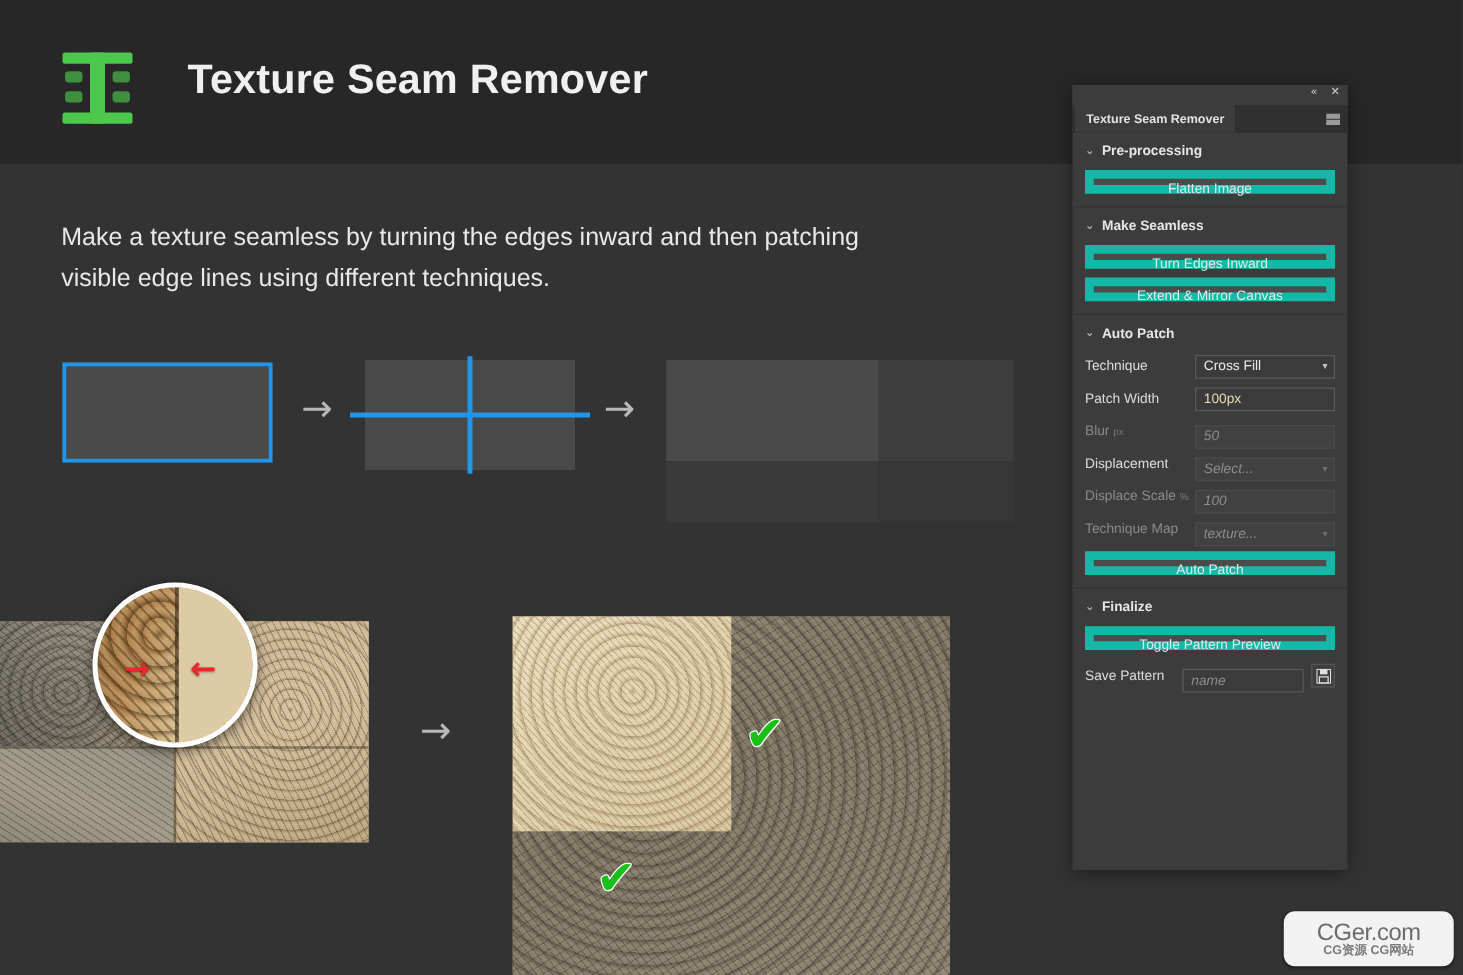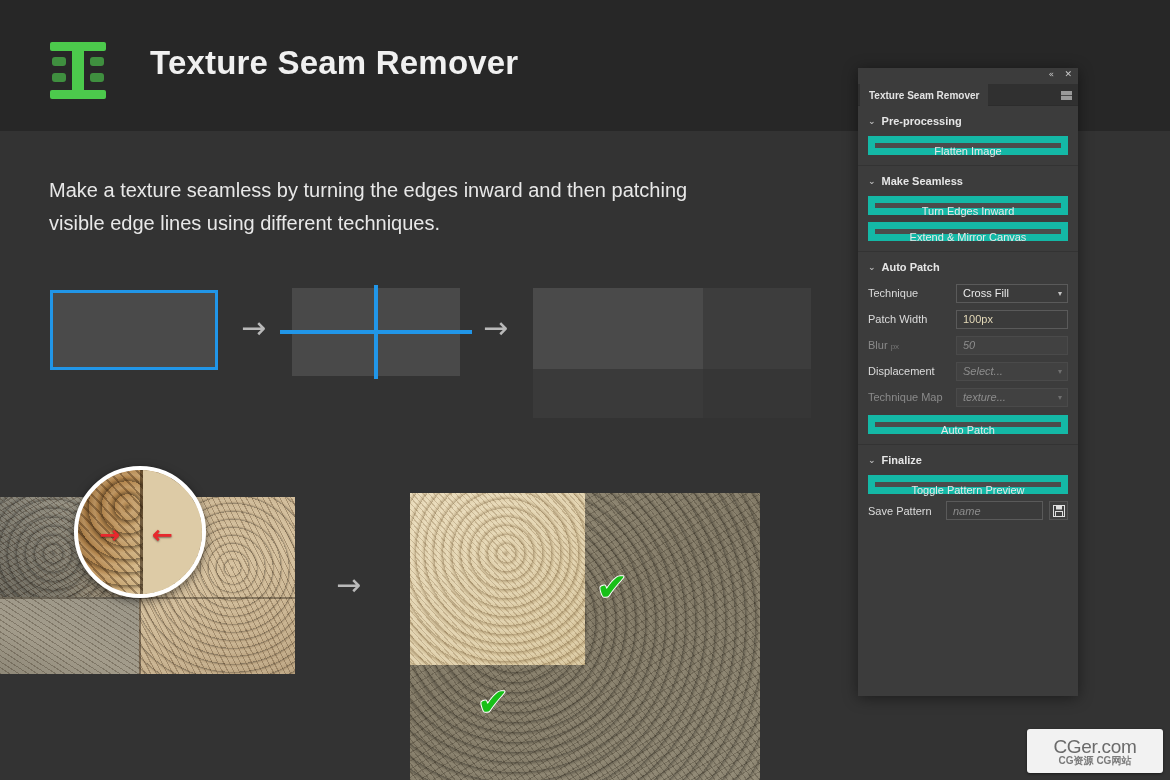--- a/index.html
+++ b/index.html
@@ -199,39 +199,39 @@
   .field-label.dim { color: #8a8a8a; }
   .field-label.dim .unit { color: #777; }
 
   .ctrl {
     flex: 1; height: 19px; background: #3b3b3b; border: 1px solid #5a5a5a;
     color: #e4d9b8; font-size: 11px; display: flex; align-items: center;
     padding: 0 6px; position: relative;
   }
   .ctrl.select { color: #eaeaea; }
   .ctrl.disabled { background: #414141; border-color: #4a4a4a; color: #737373; }
-  .ctrl.placeholder { color: #8d8d8d; font-style: italic; }
+  .ctrl.placeholder { color: #8d8d8d; font-style: italic; margin-top: 8px; }
   .caret {
     position: absolute; right: 5px; top: 50%; transform: translateY(-50%);
     font-size: 8px; color: #c4c4c4; font-family: "DejaVu Sans", sans-serif;
   }
   .ctrl.disabled .caret { color: #6f6f6f; }
 
   .save-row { display: flex; align-items: center; gap: 6px; margin-top: 2px; }
   .save-row .field-label { width: 72px; }
   .save-icon {
     width: 19px; height: 19px; background: #3f3f3f; border: 1px solid #555;
     display: flex; align-items: center; justify-content: center; cursor: pointer;
     color: #e0e0e0; font-size: 11px; font-family: "DejaVu Sans", sans-serif;
   }
 
   
   .watermark {
     position: absolute; left: 1027px; top: 729px; width: 136px; height: 44px;
-    background: #f2f2f2; border-radius: 3px;
+    background: #f2f2f2; border-radius: 9px;
     display: flex; flex-direction: column; align-items: center; justify-content: center;
     box-shadow: 0 1px 3px rgba(0,0,0,0.5);
   }
   .wm-main { font-size: 19px; color: #6b6b6b; line-height: 1; letter-spacing: -0.3px; }
   .wm-sub { font-size: 10px; color: #7a7a7a; line-height: 1; margin-top: 0; font-weight: bold; }
 </style>
 </head>
 <body>
 
 <div id="root">
@@ -353,20 +353,29 @@
         </div>
 
         <div class="field">
           <span class="field-label">Displacement</span>
           <div class="ctrl disabled placeholder">
             <span>Select...</span>
             <span class="caret">▾</span>
           </div>
         </div>
 
+        <div class="field">
+          <span class="field-label dim">
+            <span>Displace Scale</span>
+            <span class="unit">%</span>
+          </span>
+          <div class="ctrl disabled placeholder">
+            <span>100</span>
+          </div>
+        </div>
 
         <div class="field">
           <span class="field-label dim">Technique Map</span>
           <div class="ctrl disabled placeholder">
             <span>texture...</span>
             <span class="caret">▾</span>
           </div>
         </div>
 
         <button class="pbtn" style="margin-top:7px">Auto Patch</button>

